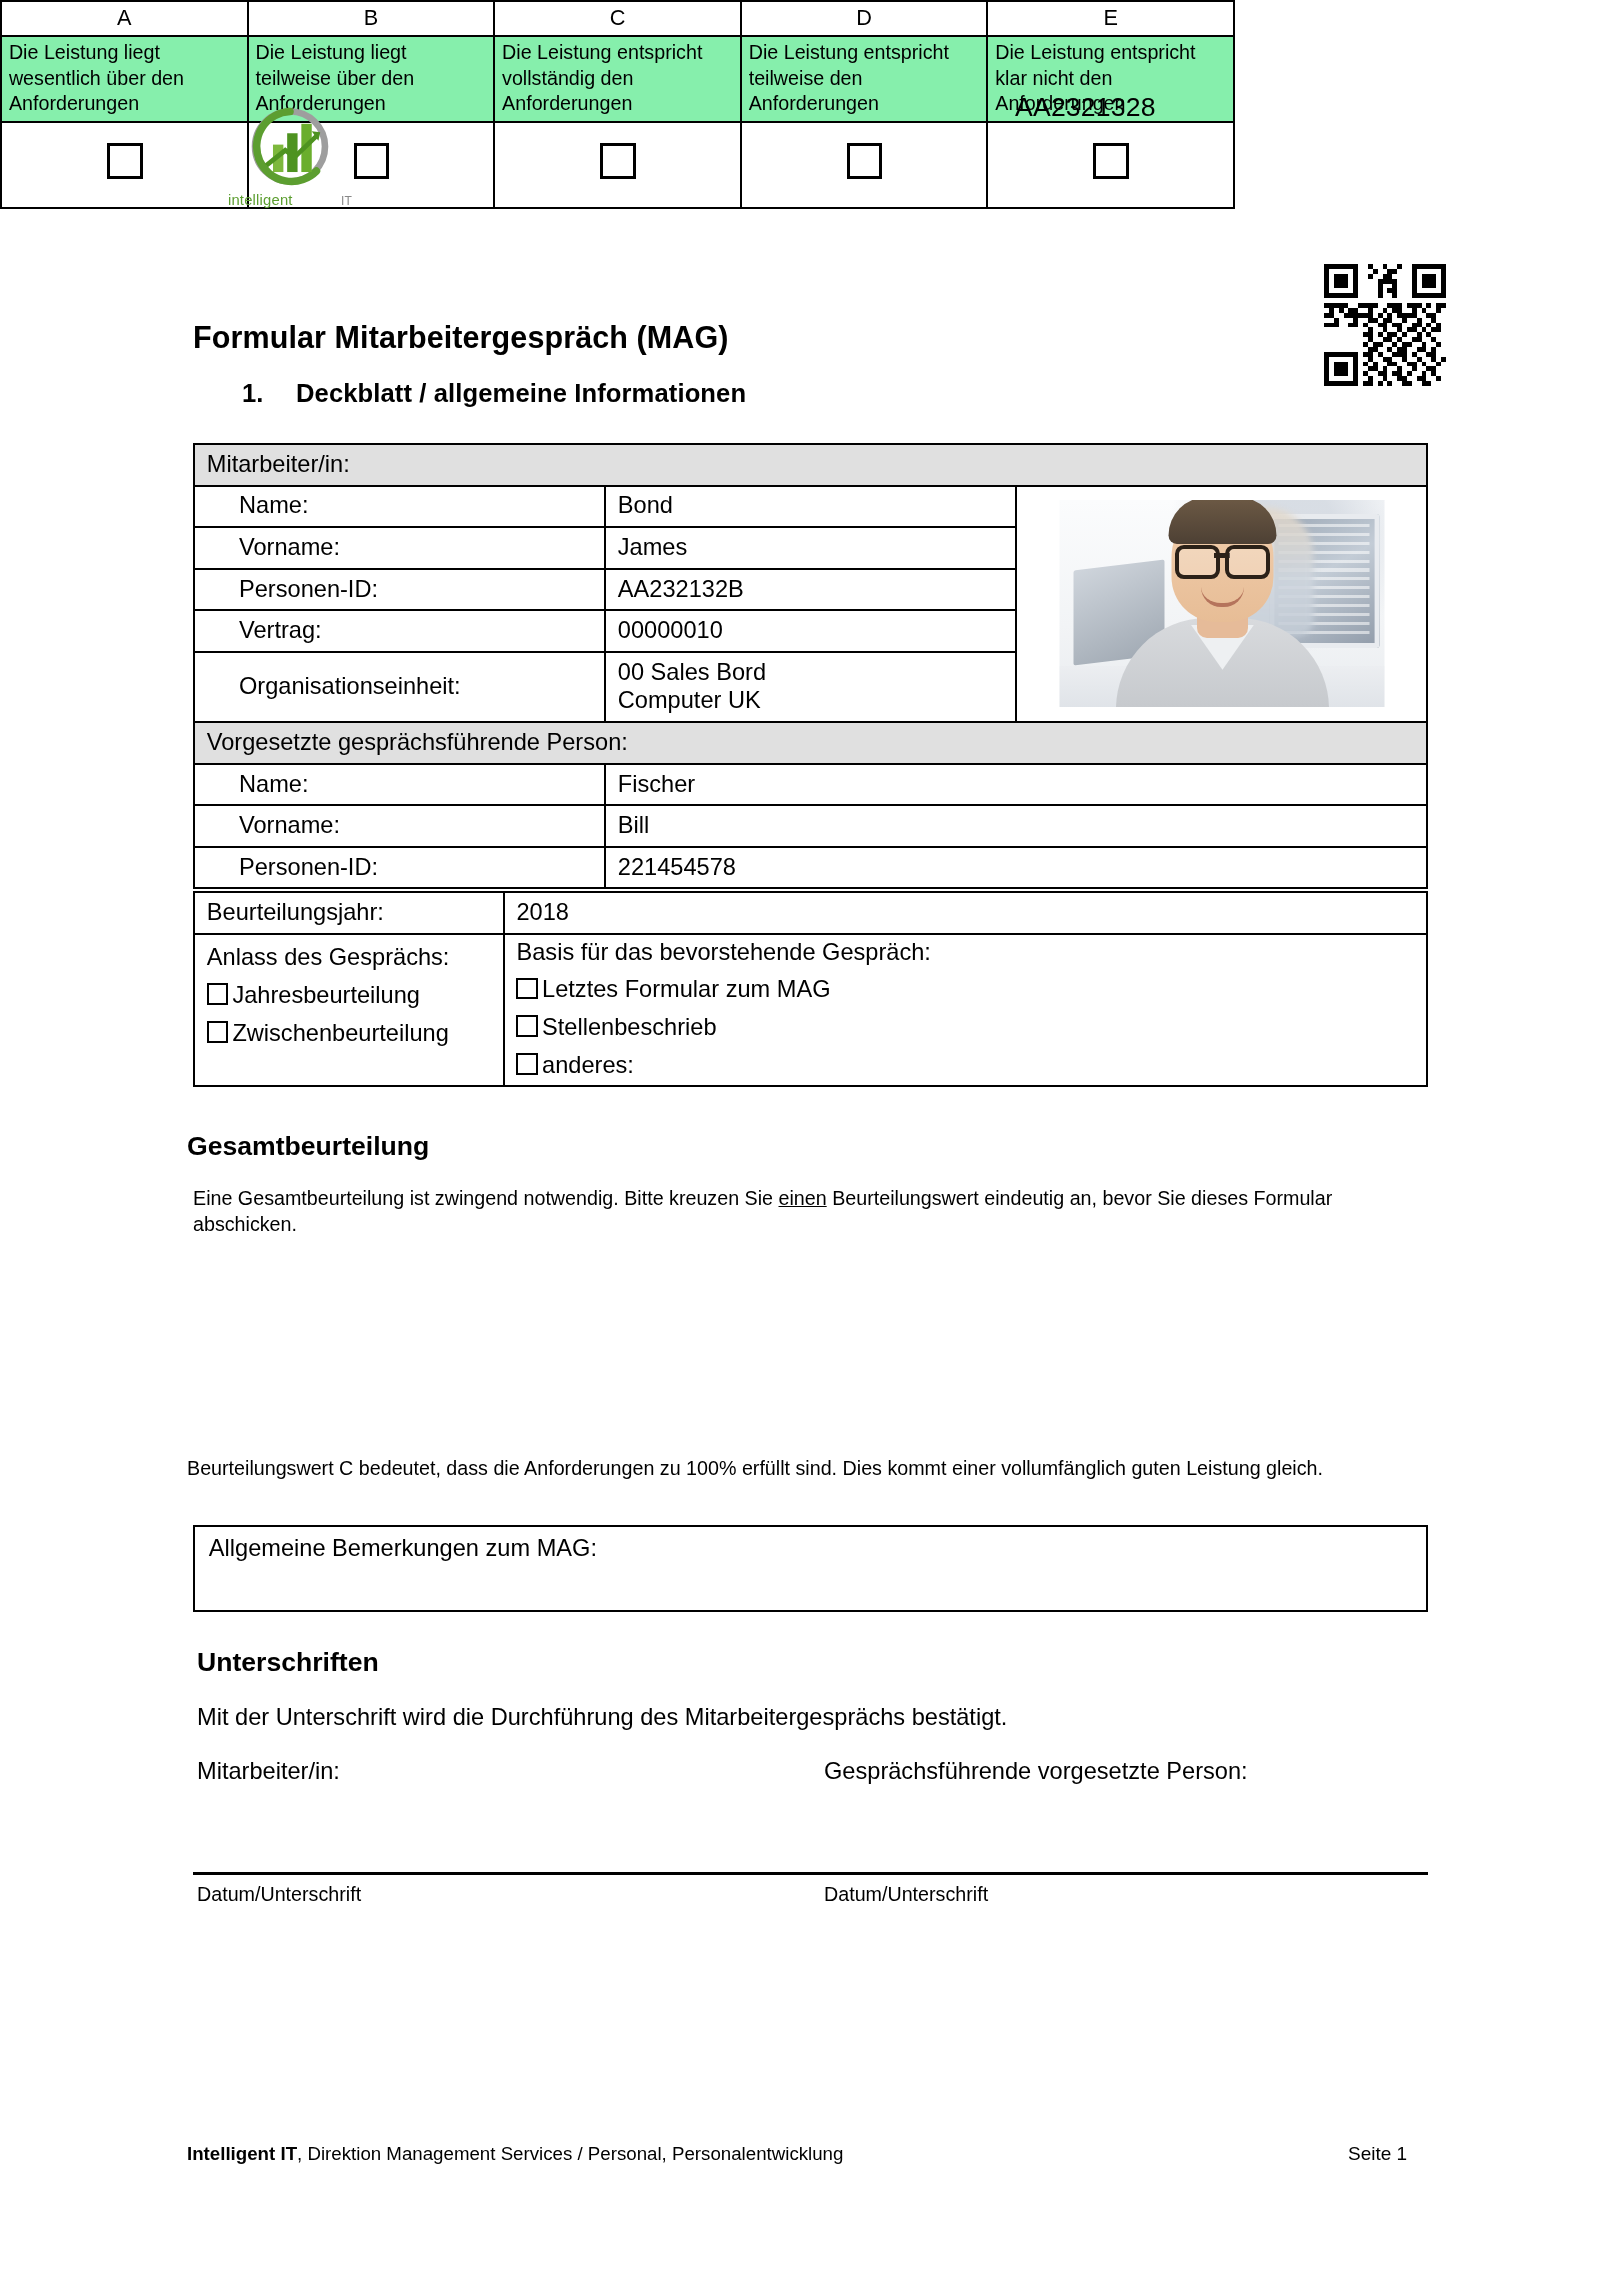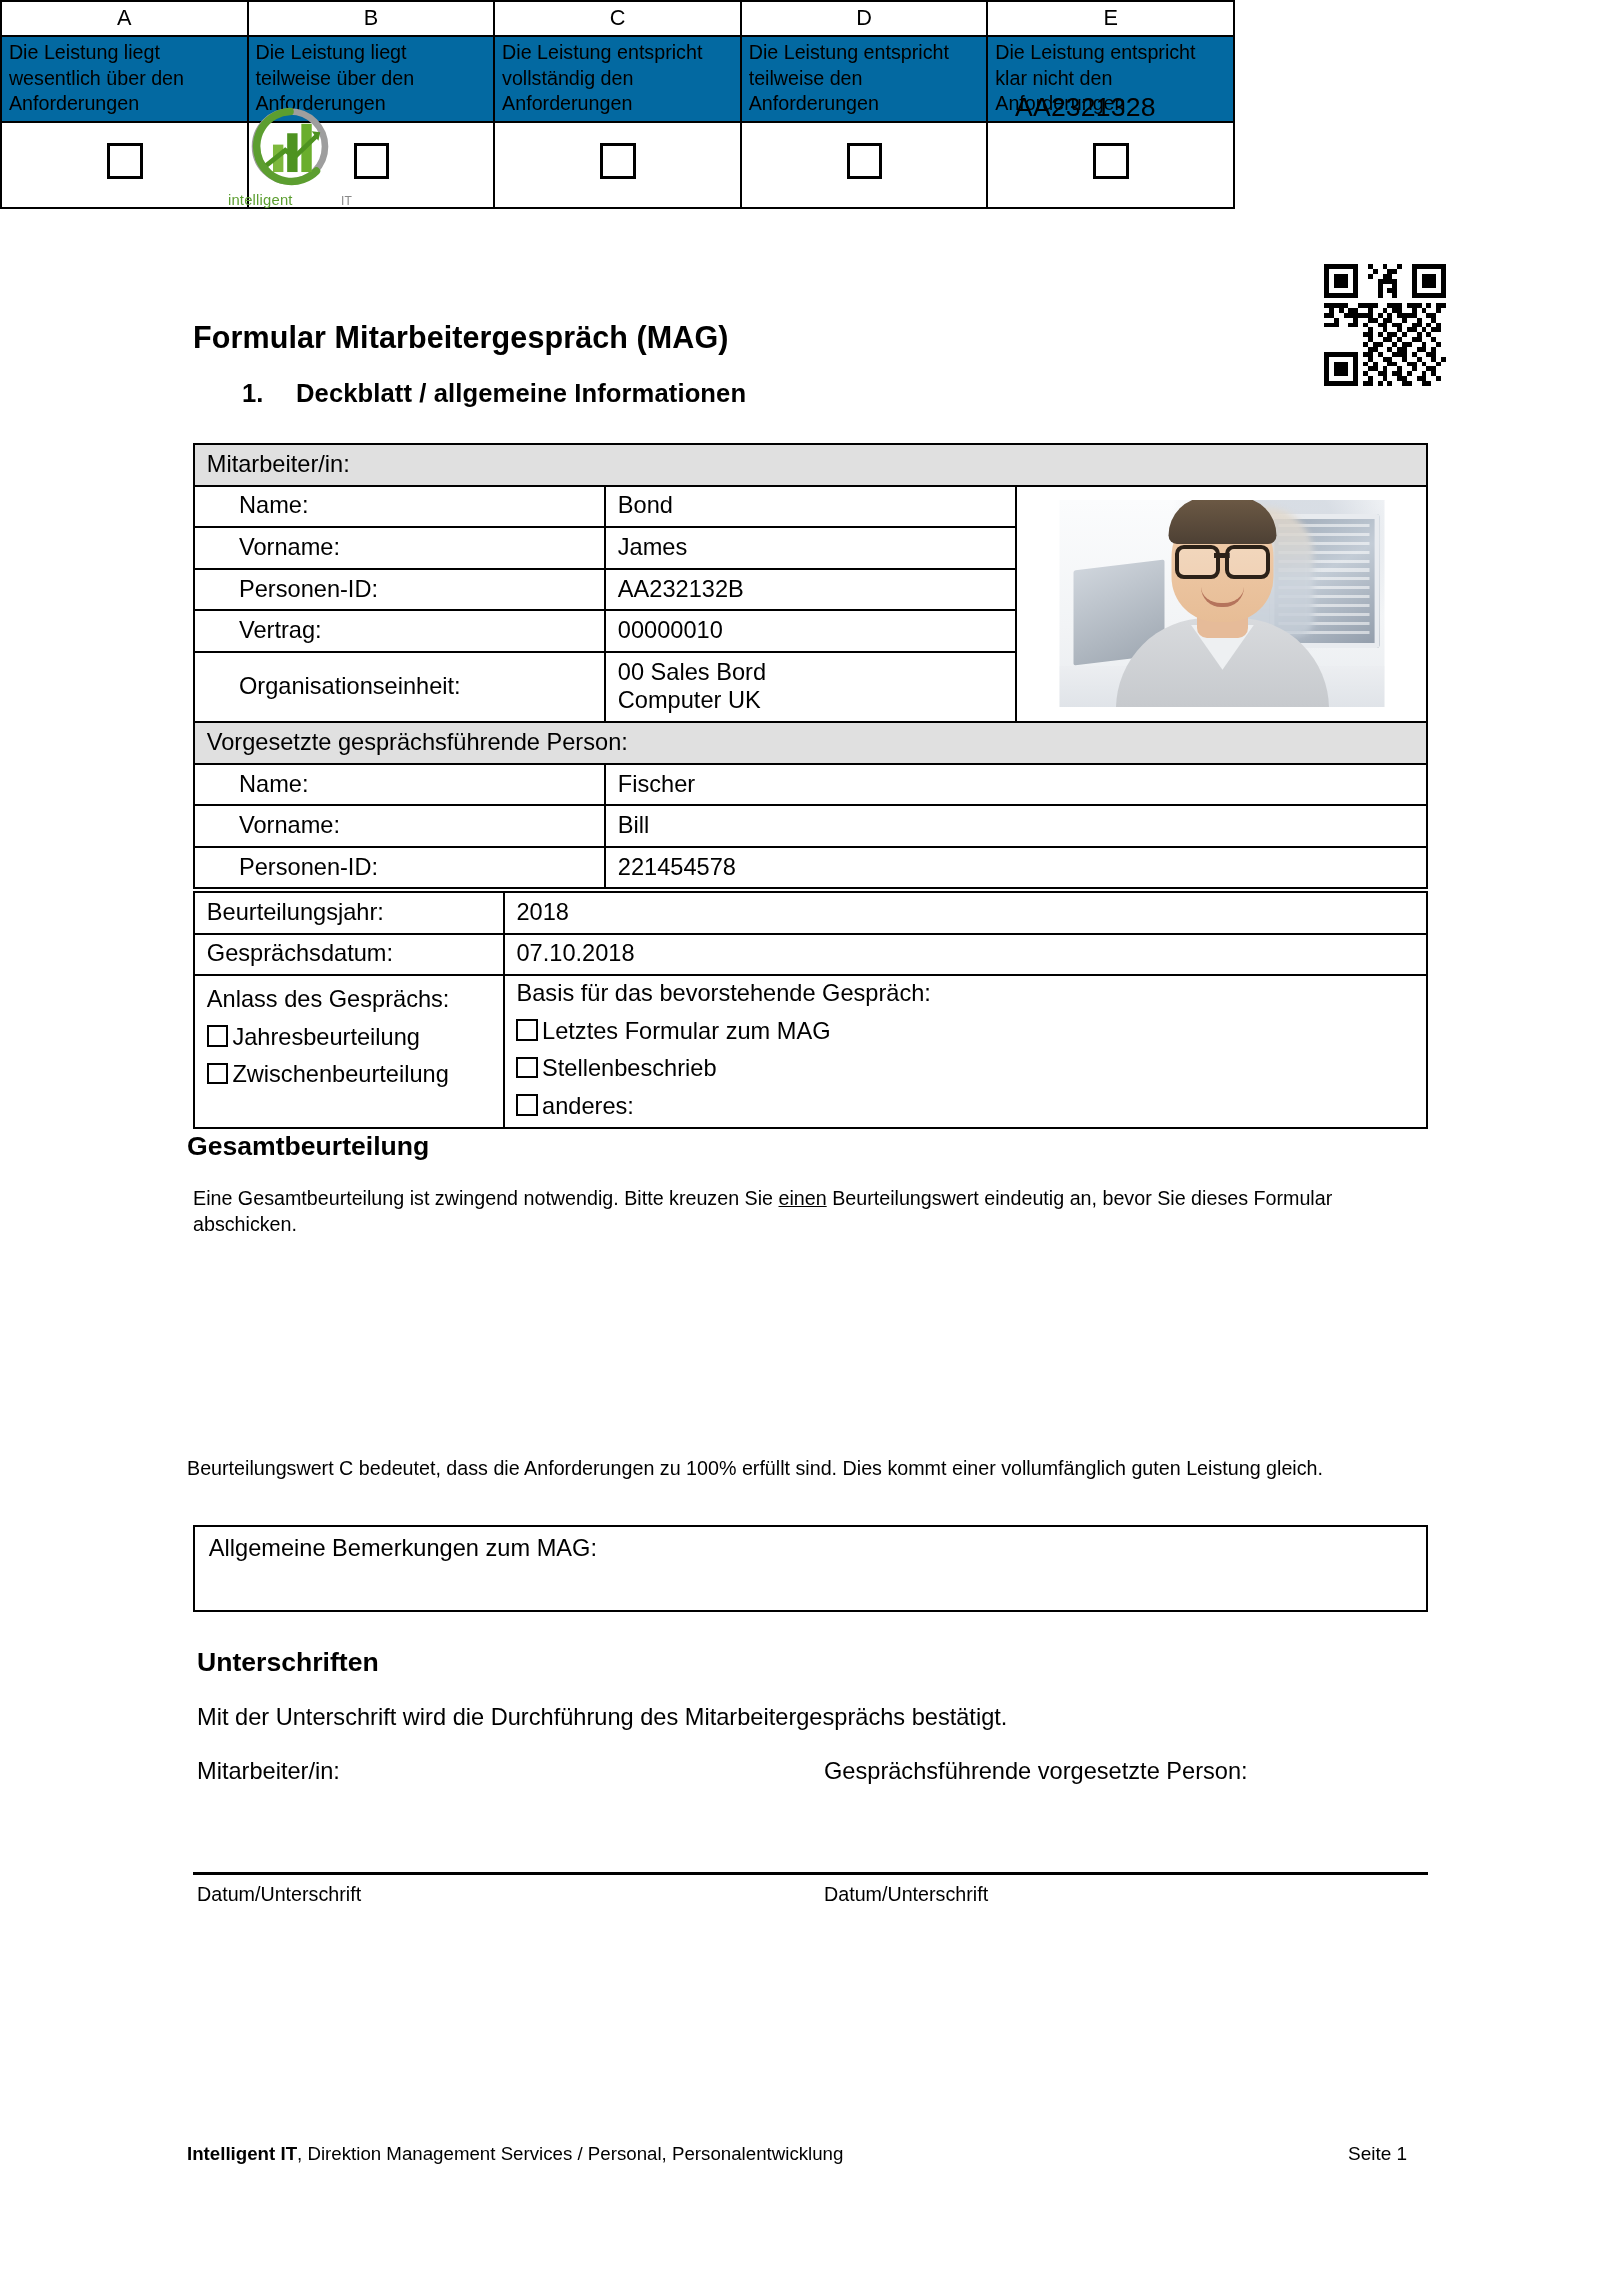--- a/index.html
+++ b/index.html
@@ -249,21 +249,21 @@
     vertical-align: top;
     padding: 3px 5.9px 3.9px 6.9px;
     line-height: 1.30;
   }
   #tbl-rating td.grade {
     text-align: center;
     font-size: 21.7px;
     padding: 2px 0 3px 0;
     vertical-align: middle;
   }
-  #tbl-rating td.desc { background: #0369a1; height: 71px; }
+  #tbl-rating td.desc { background: #86efac; height: 71px; }
   #tbl-rating td.pick { height: 77px; text-align: center; vertical-align: middle; background: #fff; }
   .cbx-big {
     display: inline-block;
     width: 29.6px; height: 29.6px;
     border: 3.9px solid #000;
     background: #fff;
   }
 
   
   #box-remarks {
@@ -542,24 +542,20 @@
   </tbody>
     </table>
 
   <table class="frm" id="tbl-meta">
     <tbody>
         <tr>
       <td class="lbl">Beurteilungsjahr:</td>
       <td>2018</td>
     </tr>
     <tr>
-      <td class="lbl">Gesprächsdatum:</td>
-      <td>07.10.2018</td>
-    </tr>
-    <tr>
       <td class="lbl" style="vertical-align:top;padding-top:8.9px;">
         <span>Anlass des Gesprächs:</span>
         <span class="cb-line"><span class="cbx"></span><span>Jahresbeurteilung</span></span>
         <span class="cb-line"><span class="cbx"></span><span>Zwischenbeurteilung</span></span>
       </td>
       <td style="vertical-align:top;padding-top:3px;">
         <span>Basis für das bevorstehende Gespräch:</span>
         <span class="cb-line"><span class="cbx"></span><span>Letztes Formular zum MAG</span></span>
         <span class="cb-line"><span class="cbx"></span><span>Stellenbeschrieb</span></span>
         <span class="cb-line"><span class="cbx"></span><span>anderes:</span></span>

